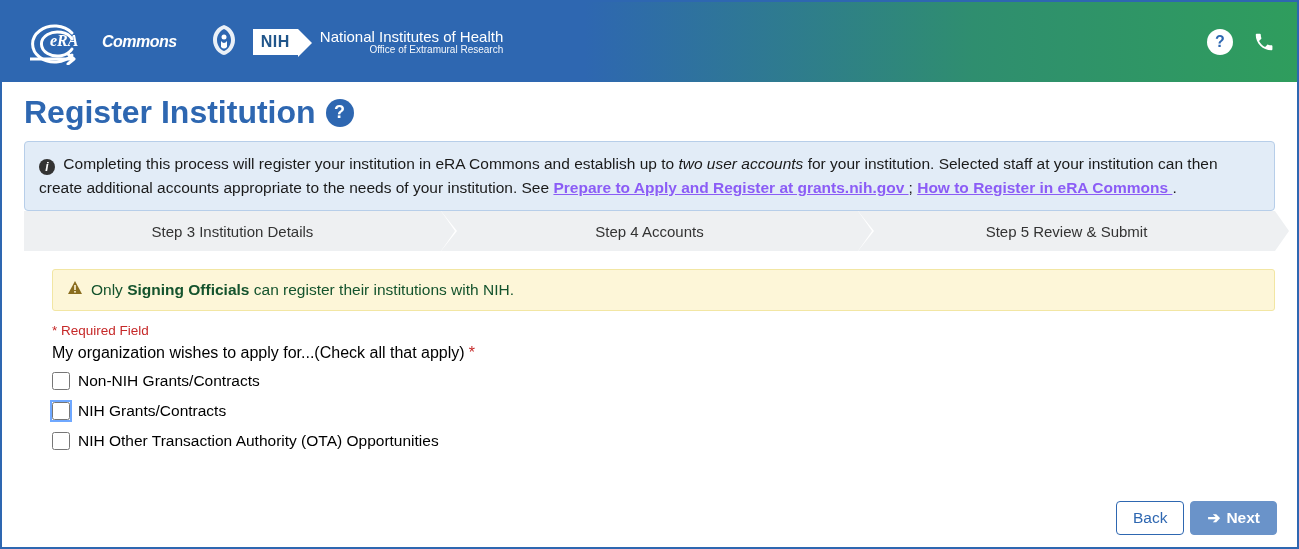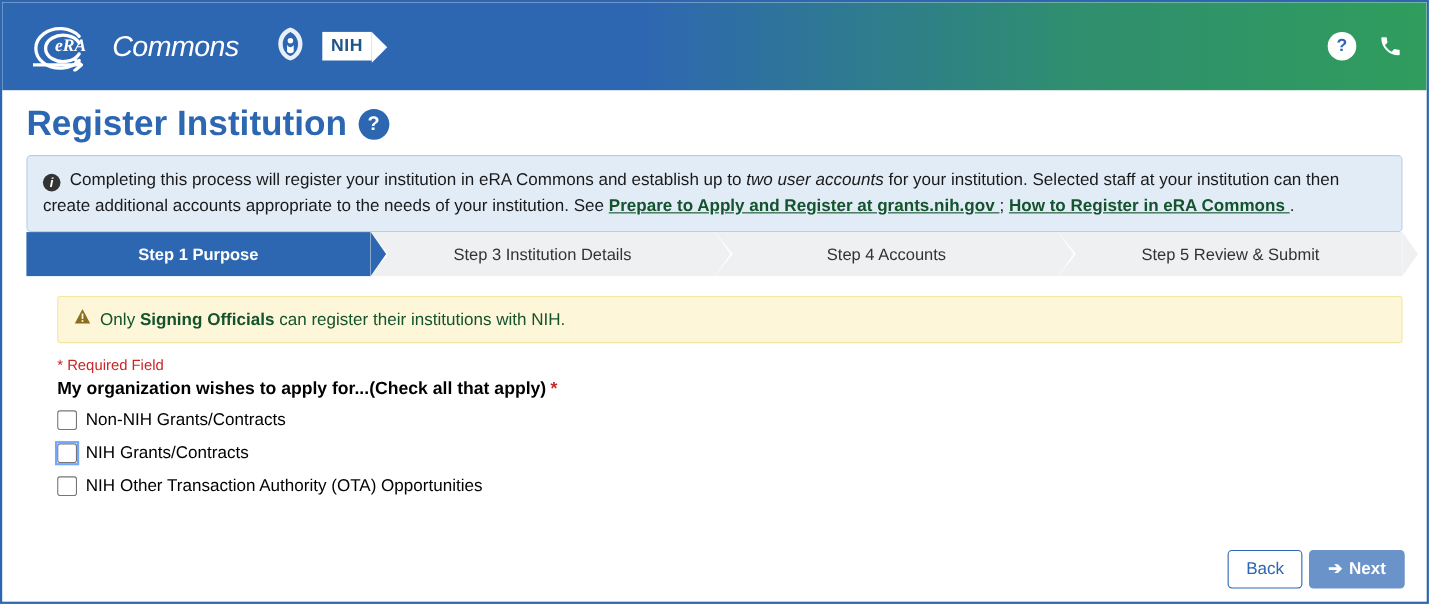--- a/index.html
+++ b/index.html
@@ -8,21 +8,21 @@
   .header {
     height: 80px;
     background: linear-gradient(to right, #2e67b1 0%, #2e67b1 45%, #2f8e6f 75%, #2f9d5d 100%);
     display: flex;
     align-items: center;
     padding: 0 20px;
     color: #fff;
     text-align: right;
   }
   .logo-era { display:flex; align-items:center; margin-right:20px; }
-  .commons-text { font-style: italic; font-weight: 400; font-size: 26px; margin-right: 30px; letter-spacing: -.5px;}
+  .commons-text { font-style: italic; font-weight: 700; font-size: 16px; margin-right: 30px; letter-spacing: -.5px;}
   .hhs { margin-right: 12px; }
   .nih-block { display:flex; align-items:center; }
   .nih-badge {
     background:#fff; color:#20558a; font-weight:700; padding:4px 8px;
     position:relative; font-size:16px; letter-spacing:.5px;
   }
   .nih-badge::after{
     content:""; position:absolute; right:-14px; top:0; bottom:0;
     border-left:14px solid #fff; border-top:14px solid transparent; border-bottom:14px solid transparent;
   }
@@ -48,21 +48,21 @@
   
   .info-banner {
     background:#e2ecf7; border:1px solid #b7cee9; border-radius:4px;
     padding:10px 14px; color:#1a1a1a; font-size:15.5px; line-height:1.55;
   }
   .info-icon {
     display:inline-flex; width:16px; height:16px; border-radius:50%; background:#333; color:#fff;
     align-items:center; justify-content:center; font-size:12px; font-weight:700; font-style:italic;
     margin-right:4px; vertical-align:-2px;
   }
-  .info-banner a { color:#14532d; font-weight:700; text-decoration:underline; }
+  .info-banner a { color:#8b5cf6; font-weight:700; text-decoration:underline; }
   .info-banner em { font-style:italic; }
   
   .step-heading { font-size:26px; font-weight:700; margin:16px 0 10px; }
   
   .wizard { display:flex; height:40px; margin-bottom:18px; }
   .wiz-step {
     flex:1; position:relative; display:flex; align-items:center; justify-content:center;
     background:#eef0f2; color:#333; font-size:15px;
   }
   .wiz-step.active { background:#2e67b1; color:#fff; font-weight:600; }
@@ -83,21 +83,21 @@
   .warn-banner {
     background:#fdf6d8; border:1px solid #f2e6a3; border-radius:3px;
     padding:10px 14px; color:#14532d; font-size:15.5px; display:flex; align-items:center;
     margin-bottom:12px;
   }
   .warn-icon { margin-right:8px; }
   .warn-banner b { font-weight:700; }
   
   .required-hint { color:#c62828; font-size:13.5px; }
   .required-hint .ast { color:#c62828; }
-  .apply-label { font-weight:700; font-size:16px; margin:6px 0 10px; }
+  .apply-label { font-weight:400; font-size:16px; margin:6px 0 10px; }
   .apply-label .ast { color:#c62828; margin-left:4px; }
   
   .check-row { display:flex; align-items:center; font-size:15.5px; margin-bottom:12px; }
   .check-row input[type=checkbox] {
     width:18px; height:18px; margin:0 8px 0 0; accent-color:#2e67b1;
   }
   .check-row.hl input[type=checkbox] { outline:2px solid #6fa8ff; outline-offset:0; border-radius:3px; }
   
   .footer { position:absolute; right:22px; bottom:14px; display:flex; gap:6px; }
   .btn { padding:7px 16px; border-radius:4px; font-size:15.5px; cursor:pointer; display:flex; align-items:center; gap:6px; }
@@ -125,20 +125,24 @@
     <svg width="34" height="34" viewBox="0 0 34 34">
         <g fill="#fff">
       <path d="M17 2 C10 4 6 10 6 17 C6 25 12 31 17 32 C22 31 28 25 28 17 C28 10 24 4 17 2 Z M17 6 C21 8 24 12 24 17 C24 23 20 27 17 28 C14 27 10 23 10 17 C10 12 13 8 17 6 Z" opacity=".9"></path>
       <circle cx="17" cy="14" r="2.5"></circle>
       <path d="M14 18 Q17 22 20 18 L20 24 Q17 27 14 24 Z"></path>
     </g>
       </svg>
   </div>
   <div class="nih-block">
     <div class="nih-badge">NIH</div>
+    <div class="nih-text">
+      <div class="nih-title">National Institutes of Health</div>
+      <div class="nih-sub">Office of Extramural Research</div>
+    </div>
   </div>
   <div class="header-spacer"></div>
   <div class="header-icon circle">?</div>
   <div class="header-icon">
     <svg width="22" height="22" viewBox="0 0 24 24" fill="#fff">
         <path d="M6.6 10.8c1.4 2.8 3.8 5.2 6.6 6.6l2.2-2.2c.3-.3.7-.4 1.1-.3 1.2.4 2.4.6 3.7.6.6 0 1 .4 1 1V20c0 .6-.4 1-1 1C10.6 21 3 13.4 3 4c0-.6.4-1 1-1h3.5c.6 0 1 .4 1 1 0 1.3.2 2.5.6 3.7.1.4 0 .8-.3 1.1L6.6 10.8z"></path>
       </svg>
   </div>
 </div>
 
@@ -149,21 +153,20 @@
     <div class="title-help">?</div>
   </div>
 
   <div class="info-banner">
     <span class="info-icon">i</span>
     <span>Completing this process will register your institution in eRA Commons and establish up to </span><em>two user accounts</em><span> for your institution. Selected staff at your institution can then create additional accounts appropriate to the needs of your institution. See </span><a href="#">Prepare to Apply and Register at grants.nih.gov </a><span>; </span><a href="#">How to Register in eRA Commons </a><span>.</span>
   </div>
 
 
   <div class="wizard">
-    <div class="wiz-step active">Step 1 Purpose</div>
     <div class="wiz-step">Step 3 Institution Details</div>
     <div class="wiz-step">Step 4 Accounts</div>
     <div class="wiz-step">Step 5 Review &amp; Submit</div>
   </div>
 
   <div class="indent">
     <div class="warn-banner">
       <span class="warn-icon">
         <svg width="16" height="16" viewBox="0 0 16 16">
             <path fill="#8a6d1f" d="M8 1 L15 14 H1 Z"></path>

